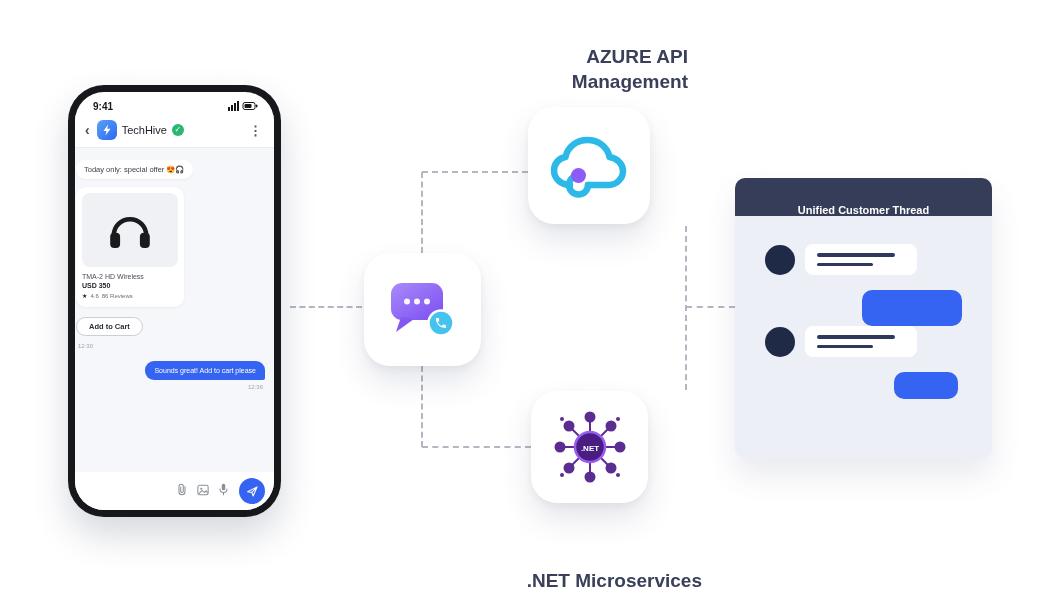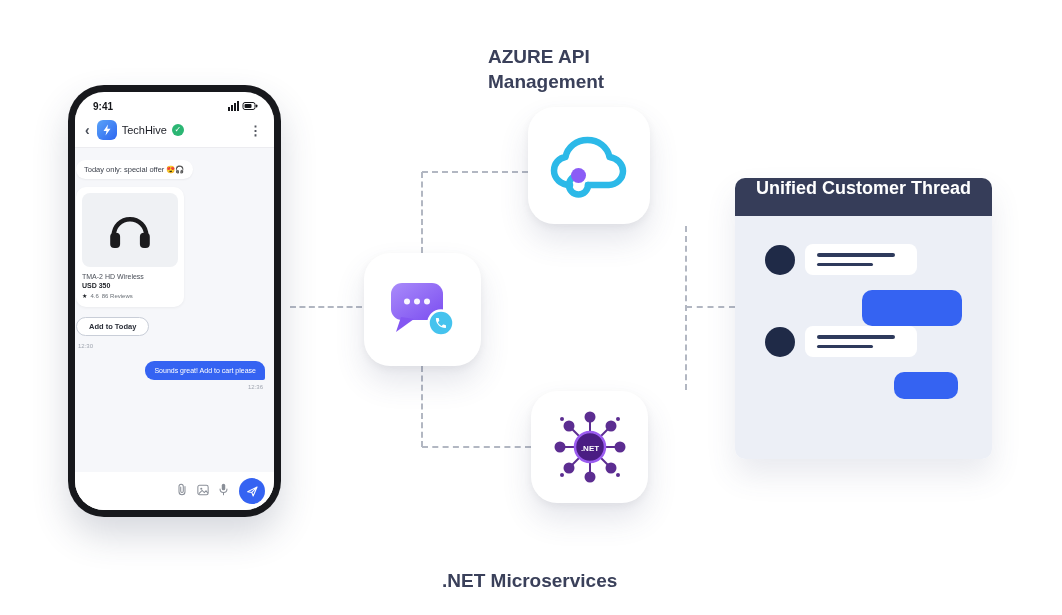--- a/index.html
+++ b/index.html
@@ -5,21 +5,21 @@
   * { box-sizing: border-box; margin: 0; padding: 0; }
   html,body { background:#ffffff; }
   body { font-family: "Liberation Sans", sans-serif; }
   .stage { position: relative; width: 1062px; height: 615px; background:#ffffff; overflow:hidden; }
 
   
   .dash-h { position:absolute; border-top:2px dashed #b2b7c2; }
   .dash-v { position:absolute; border-left:2px dashed #b2b7c2; }
 
   
-  .big-label { position:absolute; text-align:left; font-weight:bold; color:#3a405a; font-size:19px; line-height:25px; }
+  .big-label { position:absolute; text-align:right; font-weight:bold; color:#3a405a; font-size:19px; line-height:25px; }
   .azure-label { left:488px; top:44px; width:200px; }
   .dotnet-label { left:442px; top:524px; width:260px;margin-top:44px; }
 
   
   .icon-card { position:absolute; background:#fff; border-radius:26px;
     box-shadow: 0 16px 30px rgba(70,80,120,.14), 0 3px 8px rgba(0,0,0,.05);
     display:flex; align-items:center; justify-content:center; }
   .chat-card   { left:364px; top:253px; width:117px; height:113px; }
   .azure-card  { left:528px; top:107px; width:122px; height:117px; }
   .dotnet-card { left:531px; top:391px; width:117px; height:112px; }
@@ -65,21 +65,21 @@
 
   .input-bar { height:38px; background:#fff; display:flex; align-items:center; padding:0 9px; }
   .input-icons { margin-left:auto; display:flex; gap:9px; align-items:center; }
   .send-btn { width:26px; height:26px; border-radius:50%; background:#3563f2;
     display:flex; align-items:center; justify-content:center; margin-left:10px; cursor:pointer; }
 
   
   .unified-card { position:absolute; left:735px; top:178px; width:257px; height:281px;
     border-radius:10px; box-shadow:0 16px 30px rgba(70,80,120,.12); }
   .unified-header { height:38px; background:#363d59; border-radius:10px 10px 0 0;
-    display:flex; align-items:flex-start; justify-content:center; color:#fff; font-size:18px; font-weight:bold; }
+    display:flex; align-items:flex-end; justify-content:center; color:#fff; font-size:11px; font-weight:bold; }
   .unified-body { height:243px; background:#eceff6; border-radius:0 0 10px 10px; padding:28px 30px 0 30px; }
   .thread-row { display:flex; align-items:center; gap:10px; }
   .avatar { width:30px; height:30px; border-radius:50%; background:#1f2a47; flex:none; }
   .msg-skel { background:#fff; border-radius:8px; padding:9px 12px; width:112px;
     display:flex; flex-direction:column; gap:6px; }
   .sk-line { height:3.5px; border-radius:2px; background:#2e3a5c; }
   .sk-line.l1 { width:78px; } .sk-line.l2 { width:56px; }
   .blue-skel { background:#3563f2; border-radius:10px; margin-left:auto; }
   .blue-skel.big { width:100px; height:36px; margin-top:15px; margin-right:0; }
   .blue-skel.small { width:64px; height:27px; margin-top:15px; margin-right:4px; }
@@ -147,21 +147,21 @@
           <div class="product-name">TMA-2 HD Wireless</div>
           <div class="product-price">USD 350</div>
           <div class="product-rating">
             <span class="star">★</span>
             <span>4.6</span>
             <span>86 Reviews</span>
           </div>
         </div>
 
         <div>
-          <button class="add-cart">Add to Today</button>
+          <button class="add-cart">Add to Cart</button>
         </div>
         <div class="time-in">12:30</div>
 
         <div class="blue-msg">Sounds great! Add to cart please</div>
         <div class="time-out">12:36</div>
       </div>
 
       <div class="input-bar">
         <span class="input-icons">
           <span>

